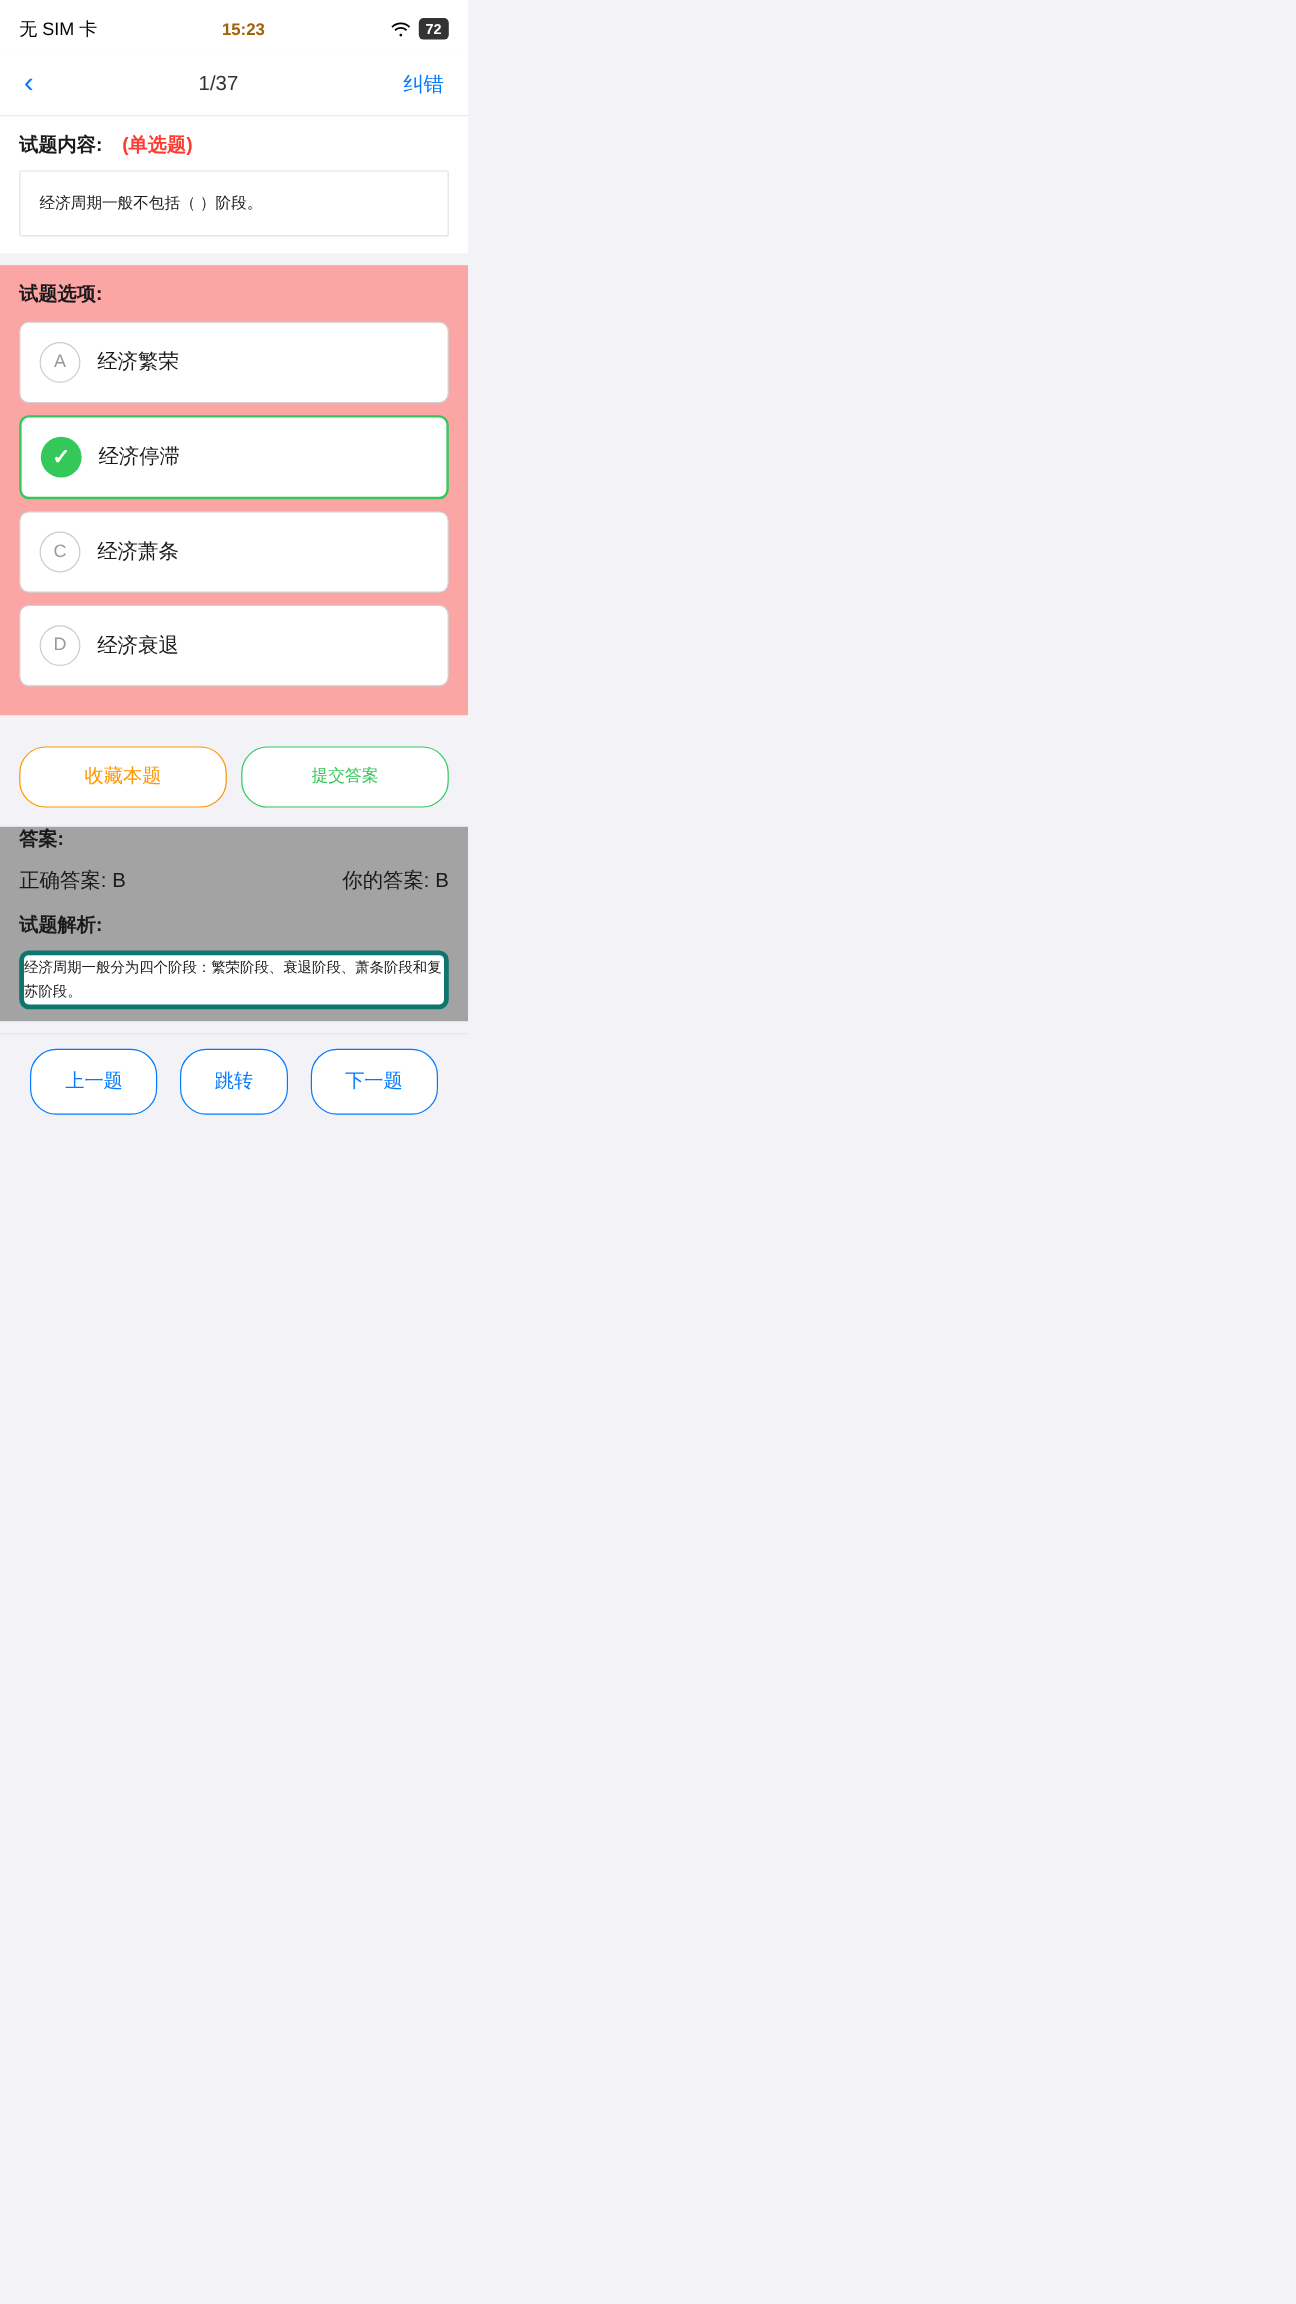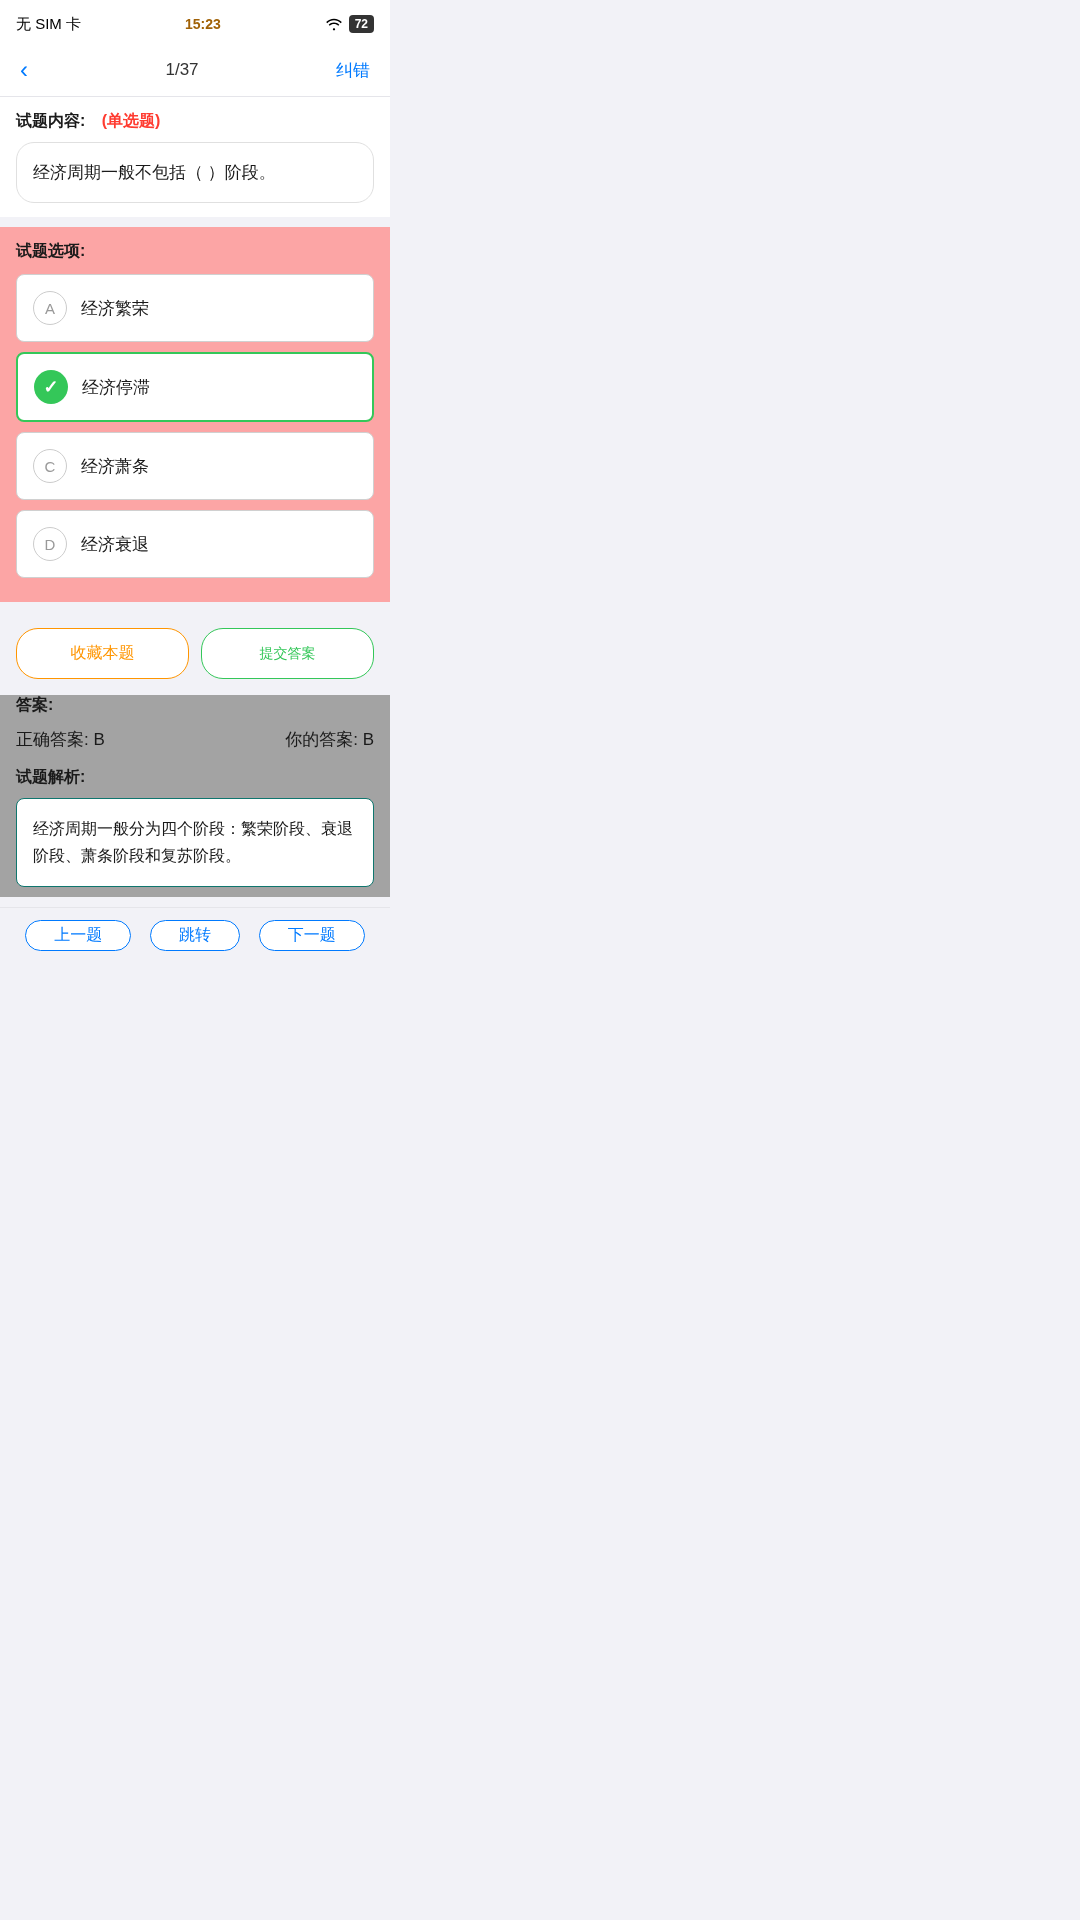--- a/index.html
+++ b/index.html
@@ -98,23 +98,23 @@
 
     .section-label .type-badge {
       color: #ff3b30;
       font-weight: 600;
       margin-left: 12px;
     }
 
     
     .question-box {
       border: 1px solid #e0e0e0;
-      border-radius: 18px;
+      border-radius: 2px;
       padding: 16px;
-      font-size: 17px;
+      font-size: 13px;
       color: #1a1a1a;
       line-height: 1.6;
       background: #fff;
     }
 
     
     .options-section {
       background: #fca5a5;
       padding: 14px 16px;
       margin-bottom: 10px;
@@ -237,44 +237,43 @@
 
     
     .analysis-label {
       font-size: 16px;
       font-weight: 600;
       color: #1a1a1a;
       margin-bottom: 10px;
     }
 
     .analysis-box {
-      border: 1px solid #0f766e;
+      border: 4px solid #0f766e;
       border-radius: 8px;
-      padding: 16px;
-      font-size: 16px;
+      font-size: 12px;
       color: #1a1a1a;
       line-height: 1.7;
       background: #fff;
     }
 
     
     .bottom-nav {
       background: #f2f2f7;
       display: flex;
       justify-content: space-around;
       align-items: center;
       padding: 12px 16px 20px;
       border-top: 1px solid #e5e5ea;
       margin-top: 10px;
     }
 
     .bottom-btn {
       border: 1.5px solid #007AFF;
       border-radius: 22px;
-      padding: 4px 28px;
+      padding: 16px 28px;
       color: #007AFF;
       font-size: 16px;
       background: #fff;
       cursor: pointer;
       min-width: 90px;
       text-align: center;
     }
   </style>
 </head>
 <body>

